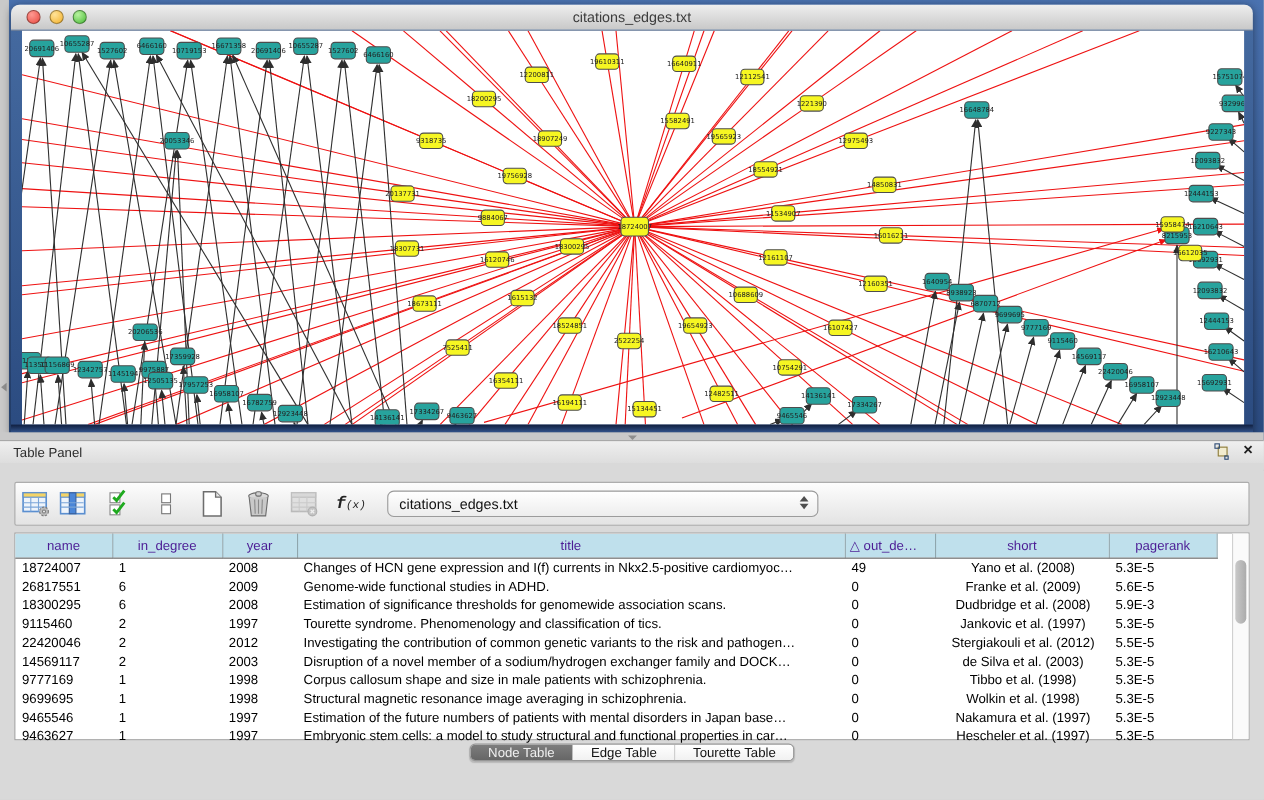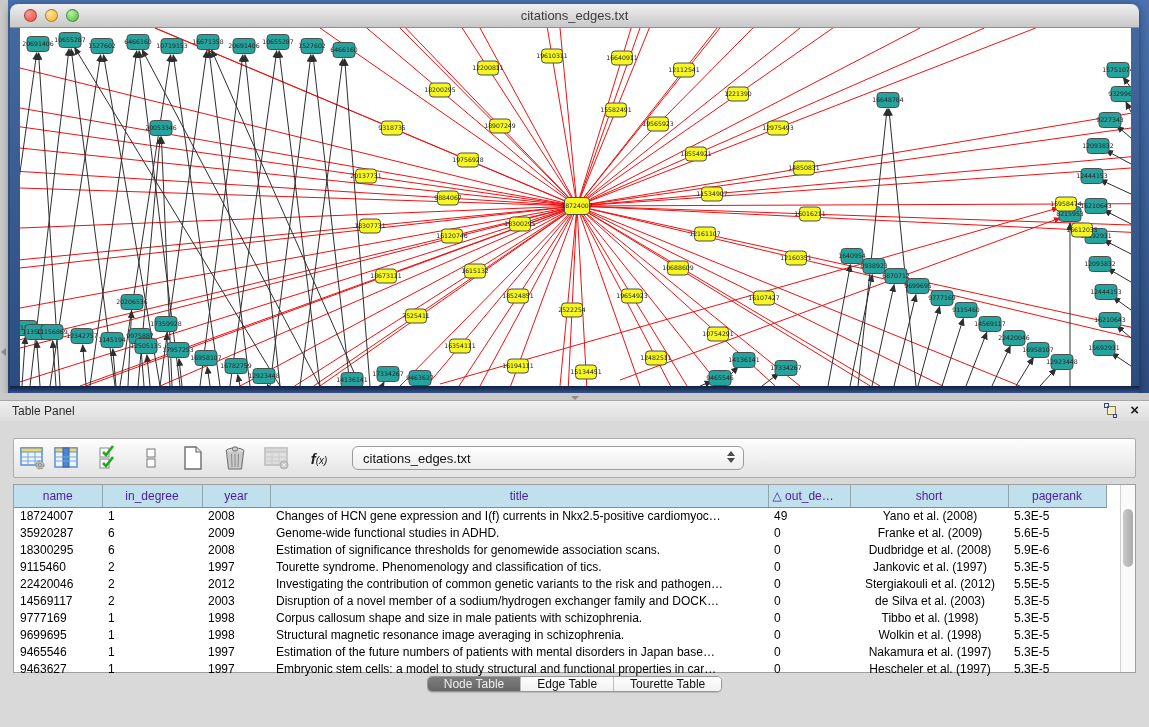--- a/index.html
+++ b/index.html
@@ -48,21 +48,21 @@
   .float-ico .sq3 { position:absolute; left:9px; bottom:-1px; width:4px; height:4px; border:1px solid #2c4a73; }
   .close-x { font-size:15px; font-weight:bold; color:#1d1d1d; line-height:14px; cursor:default; }
 
   .panel-body { position:absolute; left:0; top:421px; width:1149px; height:279px; background:#d9d9d9; }
 
   .toolbar { position:absolute; left:13px; top:17px; width:1123px; height:40px;
     background:linear-gradient(#fdfdfd,#e3e3e3); border:1px solid #adadad; border-radius:2px;
     display:flex; align-items:center; }
   .tb-btn { width:30px; height:30px; margin-left:4px; display:flex; align-items:center; justify-content:center; background:transparent; border:none; }
   .tb-btn.gap { margin-left:12px; }
-  .fx { font-family:Liberation Sans, sans-serif; font-style:italic; font-size:15px; color:#222; font-weight:bold; }
+  .fx { font-family:Liberation Mono, monospace; font-style:italic; font-size:15px; color:#222; font-weight:bold; }
   .fx small { font-size:10px; font-weight:normal; }
   .combo { position:relative; margin-left:18px; width:392px; height:24px; background:linear-gradient(#ffffff,#ededed);
     border:1px solid #9b9b9b; border-radius:6px; font-size:13px; color:#111; }
   .combo-text { position:absolute; left:10px; top:4px; }
   .combo-arrows { position:absolute; right:8px; top:4px; display:flex; flex-direction:column; gap:2px; }
   .combo-arrows i { display:block; width:0; height:0; border-left:4px solid transparent; border-right:4px solid transparent; }
   .combo-arrows .up { border-bottom:5px solid #4d4d4d; }
   .combo-arrows .dn { border-top:5px solid #4d4d4d; }
 
   .table-wrap { position:absolute; left:13px; top:63px; width:1123px; height:189px; background:#ffffff;
@@ -792,36 +792,36 @@
             <tr>
               <td>18724007</td>
               <td>1</td>
               <td>2008</td>
               <td>Changes of HCN gene expression and I(f) currents in Nkx2.5-positive cardiomyoc…</td>
               <td>49</td>
               <td class="center">Yano et al. (2008)</td>
               <td>5.3E-5</td>
             </tr>
             <tr>
-              <td>35920287</td>
+              <td>26817551</td>
               <td>6</td>
               <td>2009</td>
               <td>Genome-wide functional studies in ADHD.</td>
               <td>0</td>
               <td class="center">Franke et al. (2009)</td>
               <td>5.6E-5</td>
             </tr>
             <tr>
               <td>18300295</td>
               <td>6</td>
               <td>2008</td>
               <td>Estimation of significance thresholds for genomewide association scans.</td>
               <td>0</td>
               <td class="center">Dudbridge et al. (2008)</td>
-              <td>5.9E-6</td>
+              <td>5.9E-3</td>
             </tr>
             <tr>
               <td>9115460</td>
               <td>2</td>
               <td>1997</td>
               <td>Tourette syndrome. Phenomenology and classification of tics.</td>
               <td>0</td>
               <td class="center">Jankovic et al. (1997)</td>
               <td>5.3E-5</td>
             </tr>

